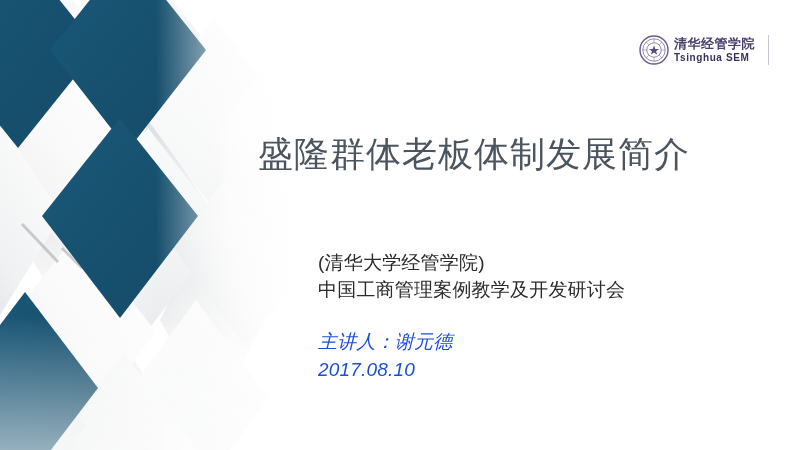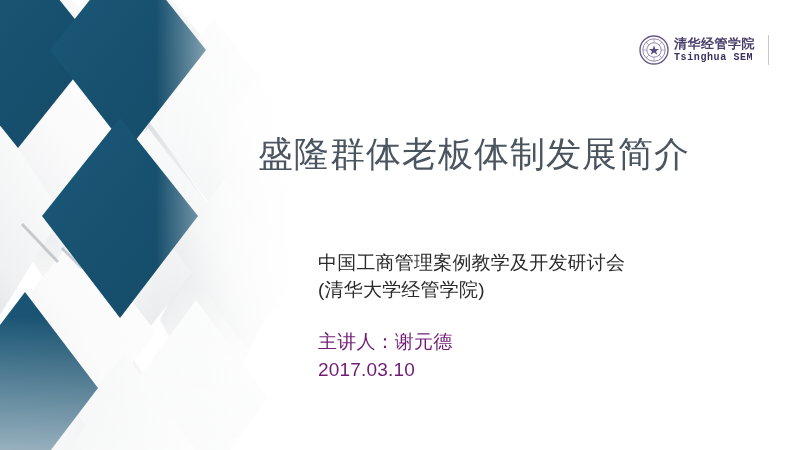--- a/index.html
+++ b/index.html
@@ -65,21 +65,21 @@
     white-space: nowrap;
   }
   #tsinghua-cn {
     color: #4a3f6b;
     font-family: "Liberation Serif", "DejaVu Serif", serif;
     font-weight: bold;
     font-size: 13px;
   }
   #tsinghua-en {
     color: #3b3160;
-    font-family: Liberation Mono, monospace;
+    font-family: Liberation Sans, sans-serif;
     font-weight: bold;
     font-size: 10px;
     letter-spacing: 0.6px;
   }
   #shenglong-cn {
     color: #17386d;
     font-weight: bold;
     font-size: 15px;
     letter-spacing: 1px;
   }
@@ -121,22 +121,23 @@
   }
   #subtitle .line { white-space: nowrap; }
 
   #presenter {
     position: absolute;
     left: 318px;
     top: 328px;
     width: 440px;
     font-size: 19px;
     line-height: 1.45;
-    color: #701a75;
+    color: #1d4ed8;
     letter-spacing: 0.2px;
+    font-style: italic;
   }
   #presenter .line { white-space: nowrap; }
 </style>
 </head>
 <body>
 
 <div id="slide">
 
   <div id="deco">
     <svg width="300" height="450" viewBox="0 0 300 450" xmlns="http://www.w3.org/2000/svg">
@@ -246,22 +247,22 @@
     </div>
 
     <div id="logo-divider"></div>
 
 
   </div>
 
   <div id="title">盛隆群体老板体制发展简介</div>
 
   <div id="subtitle">
+    <div class="line">(清华大学经管学院)</div>
     <div class="line">中国工商管理案例教学及开发研讨会</div>
-    <div class="line">(清华大学经管学院)</div>
   </div>
 
   <div id="presenter">
     <div class="line">主讲人：谢元德</div>
-    <div class="line">2017.03.10</div>
+    <div class="line">2017.08.10</div>
   </div>
 
 </div>
 
 </body></html>

